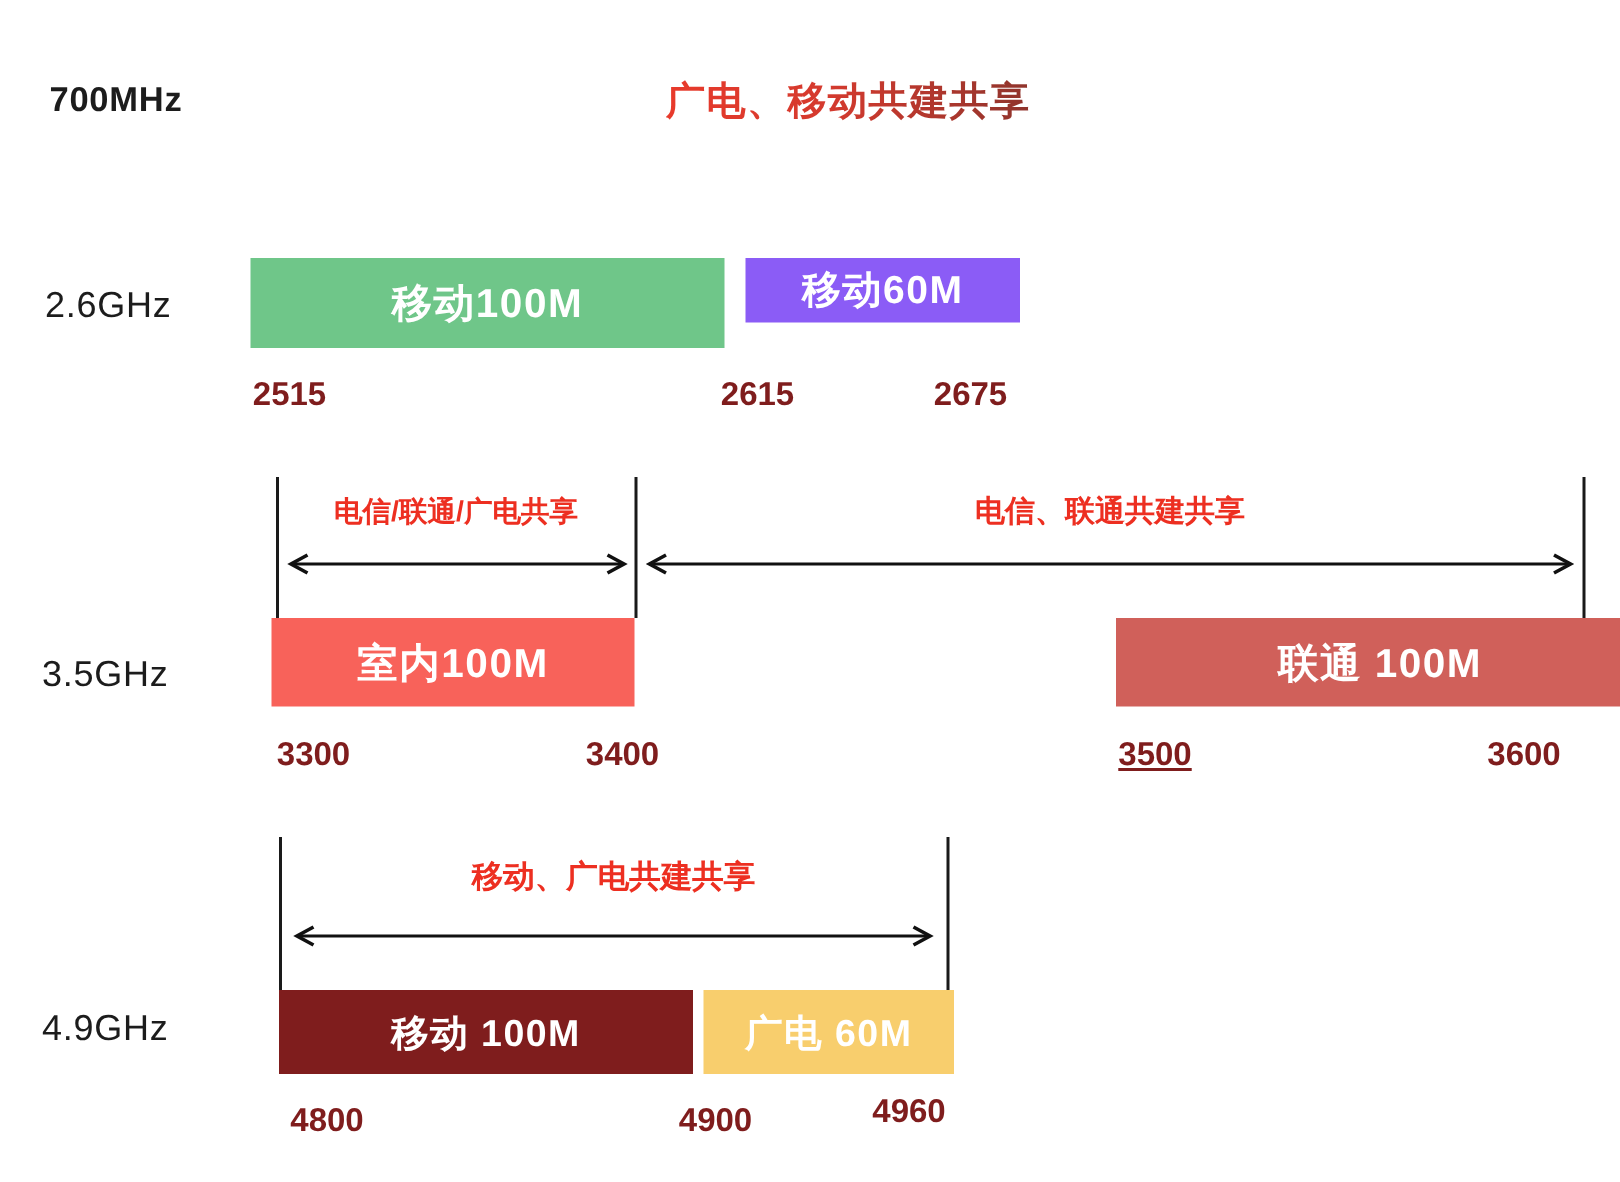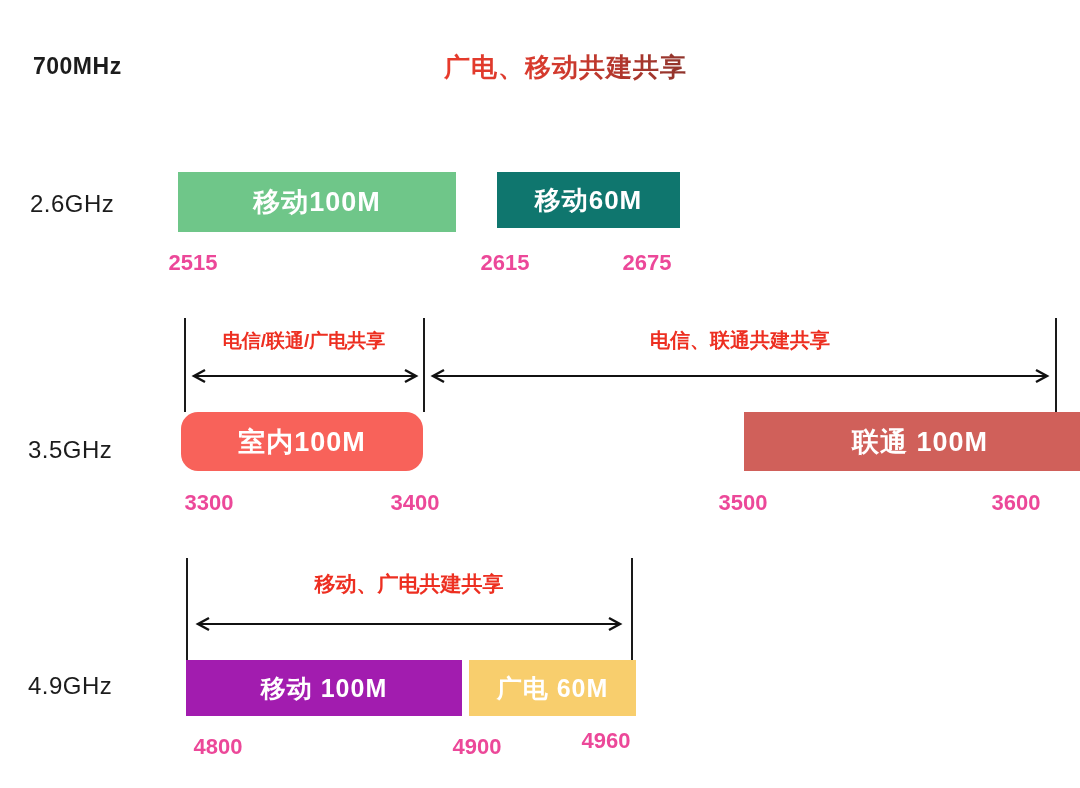--- a/index.html
+++ b/index.html
@@ -10,21 +10,21 @@
   .abs{position:absolute;}
   .band-label{color:#1c1c1c;font-size:24px;letter-spacing:.5px;}
   .band-label.bold{font-weight:700;font-size:23px;}
   .block{
     position:absolute;display:flex;align-items:center;justify-content:center;
     color:#ffffff;font-weight:700;letter-spacing:1px;
   }
   .block span{white-space:nowrap;}
   .tick{
     position:absolute;transform:translateX(-50%);
-    color:#ec4899;font-weight:700;font-size:22px;white-space:nowrap;
+    color:#7f1d1d;font-weight:700;font-size:22px;white-space:nowrap;
   }
   .ann{
     position:absolute;transform:translateX(-50%);
     color:#ed2f21;font-weight:700;white-space:nowrap;
   }
   .vline{position:absolute;width:2px;background:#1a1a1a;}
   .note{
     font-weight:700;font-size:26px;letter-spacing:1px;white-space:nowrap;color:#ce382c;
   }
   @supports (-webkit-background-clip:text){
@@ -41,24 +41,24 @@
 <div class="abs" style="left:0;top:0;width:1016px;height:120px;text-align:center;">
   <div class="abs band-label bold" style="left:33px;top:53px;">700MHz</div>
 
 
   <div class="abs note" style="left:400px;top:50px;margin-left:44px;">广电、移动共建共享</div>
 </div>
 
 <div class="abs" style="left:0;top:160px;width:1080px;height:130px;">
   <div class="abs band-label" style="left:30px;top:30px;">2.6GHz</div>
 
-  <div class="block" style="left: 178px; top: 12px; width: 278px; height: 60px; font-size: 27px; background-color: rgb(111, 198, 137);">
+  <div class="block" style="left: 167px; top: 12px; width: 316px; height: 60px; font-size: 27px; background-color: rgb(111, 198, 137);">
     <span>移动100M</span>
   </div>
-  <div class="block" style="left: 497px; top: 12px; width: 183px; height: 56px; font-size: 26px; background-color: #0f766e;">
+  <div class="block" style="left: 497px; top: 12px; width: 183px; height: 43px; font-size: 26px; background-color: #8b5cf6;">
     <span>移动60M</span>
   </div>
 
   <div class="tick" style="left:193px;top:90px;">2515</div>
   <div class="tick" style="left:505px;top:90px;">2615</div>
   <div class="tick" style="left:647px;top:90px;">2675</div>
 </div>
 
 <div class="abs" style="left:0;top:318px;width:1080px;height:210px;padding-left:40px;">
 
@@ -75,49 +75,49 @@
     <polyline points="215,2 226,8 215,14" fill="none" stroke="#111" stroke-width="2.4"></polyline>
   </svg>
   <svg class="darr" style="left:429px;top:50px;" width="622" height="16" viewBox="0 0 622 16">
     <line x1="4" y1="8" x2="618" y2="8" stroke="#111" stroke-width="2"></line>
     <polyline points="15,2 4,8 15,14" fill="none" stroke="#111" stroke-width="2.4"></polyline>
     <polyline points="607,2 618,8 607,14" fill="none" stroke="#111" stroke-width="2.4"></polyline>
   </svg>
 
   <div class="abs band-label" style="left:28px;top:118px;">3.5GHz</div>
 
-  <div class="block" style="left: 181px; top: 94px; width: 242px; height: 59px; font-size: 27px; background-color: rgb(248, 98, 90); border-radius: 17px;">
+  <div class="block" style="left: 181px; top: 94px; width: 242px; height: 59px; font-size: 27px; background-color: rgb(248, 98, 90);">
     <span>室内100M</span>
   </div>
   <div class="block" style="left: 744px; top: 94px; width: 352px; height: 59px; font-size: 27px; background-color: rgb(208, 96, 90);">
     <span>联通 100M</span>
   </div>
 
   <div class="tick" style="left:209px;top:172px;">3300</div>
   <div class="tick" style="left:415px;top:172px;">3400</div>
-  <div class="tick" style="left:743px;top:172px;">3500</div>
+  <div class="tick" style="left:770px;top:172px;text-decoration:underline;">3500</div>
   <div class="tick" style="left:1016px;top:172px;">3600</div>
 </div>
 
 <div class="abs" style="left:0;top:558px;width:1080px;height:230px;">
 
   <div class="vline" style="left:186px;top:0;height:102px;"></div>
   <div class="vline" style="left:631px;top:0;height:102px;"></div>
 
   <div class="ann" style="left:409px;top:12px;font-size:21px;">移动、广电共建共享</div>
 
   <svg class="darr" style="left:194px;top:58px;" width="430" height="16" viewBox="0 0 430 16">
     <line x1="4" y1="8" x2="426" y2="8" stroke="#111" stroke-width="2"></line>
     <polyline points="15,2 4,8 15,14" fill="none" stroke="#111" stroke-width="2.4"></polyline>
     <polyline points="415,2 426,8 415,14" fill="none" stroke="#111" stroke-width="2.4"></polyline>
   </svg>
 
   <div class="abs band-label" style="left:28px;top:114px;">4.9GHz</div>
 
-  <div class="block" style="left: 186px; top: 102px; width: 276px; height: 56px; font-size: 25px; background-color: #a21caf;">
+  <div class="block" style="left: 186px; top: 102px; width: 276px; height: 56px; font-size: 25px; background-color: #7f1d1d;">
     <span>移动 100M</span>
   </div>
   <div class="block" style="left: 469px; top: 102px; width: 167px; height: 56px; font-size: 25px; background-color: rgb(248, 206, 109);">
     <span>广电 60M</span>
   </div>
 
   <div class="tick" style="left:218px;top:176px;">4800</div>
   <div class="tick" style="left:477px;top:176px;">4900</div>
   <div class="tick" style="left:606px;top:170px;">4960</div>
 </div>

